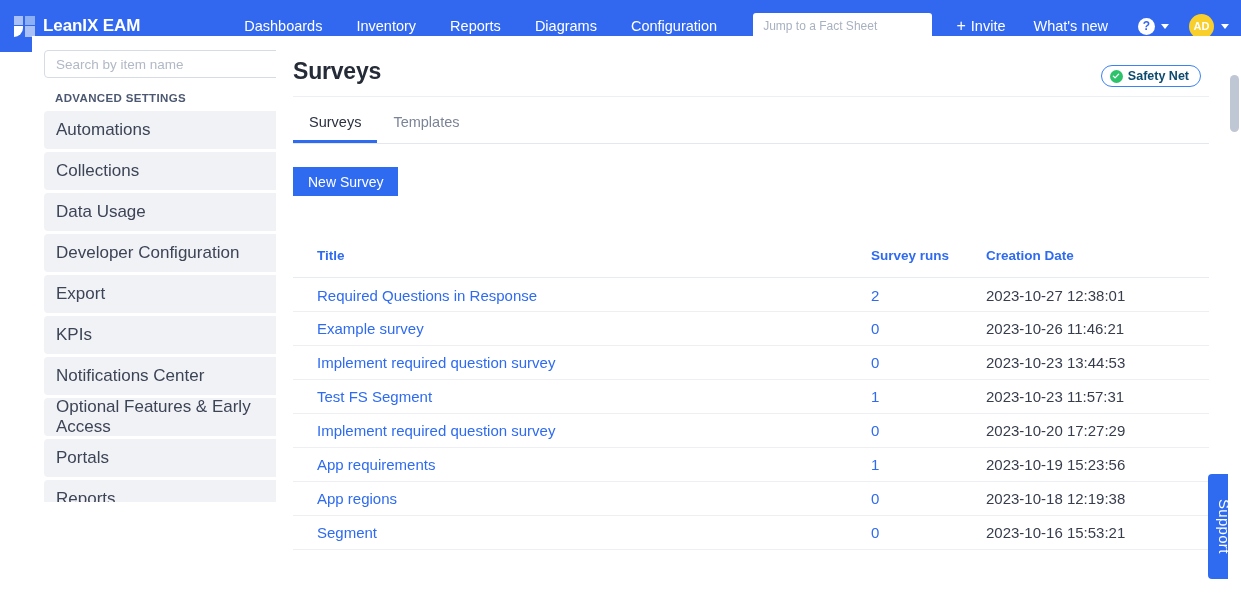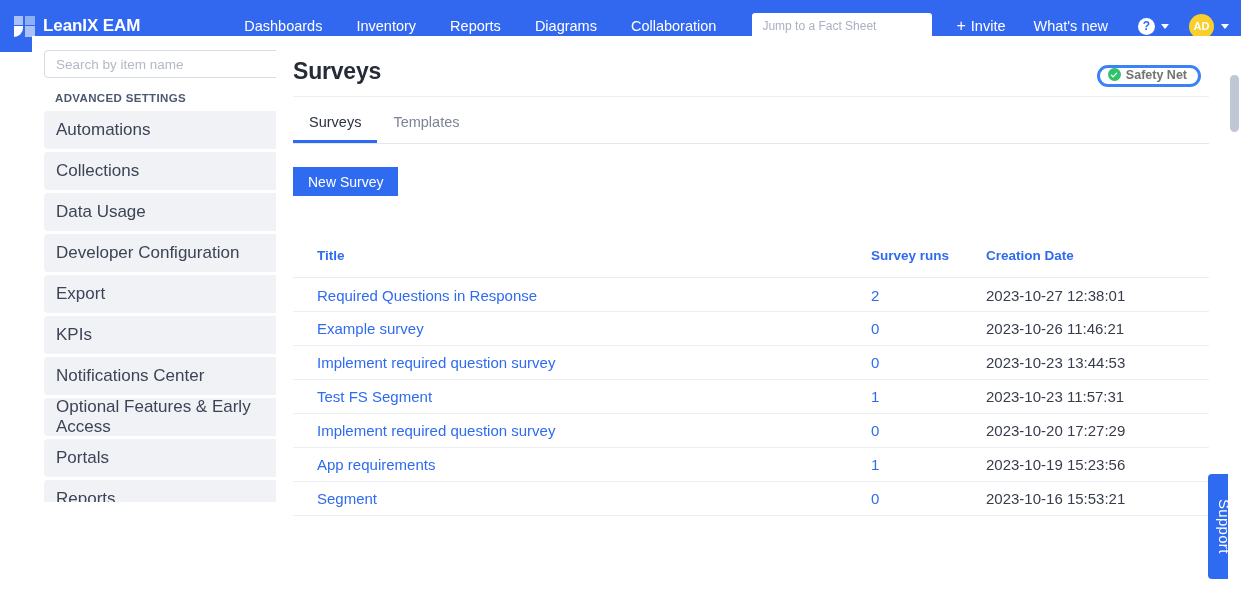--- a/index.html
+++ b/index.html
@@ -132,23 +132,23 @@
     overflow:hidden;
   }
   .page-title {
     position:absolute; left:17px; top:22px;
     font-size:23px; font-weight:700; color:#252b37;
     letter-spacing:-0.2px;
   }
   .safety-net {
     position:absolute; right:33px; top:29px;
     height:22px; padding: 0 11px 0 8px;
-    border:3px solid #3b82f6; border-radius:11px;
-    display:flex; gap:5px;
-    font-size:12.5px; font-weight:700; color:#737373;
+    border:1px solid #3b82f6; border-radius:11px;
+    display:flex; align-items:center; gap:5px;
+    font-size:12.5px; font-weight:700; color:#0c4a6e;
     background:#fff; cursor:pointer;
   }
   .check-circle {
     width:13px;height:13px;border-radius:50%;
     background:#2ec36b; display:flex;align-items:center;justify-content:center;
   }
   .check-circle svg { display:block; }
   .title-rule {
     position:absolute; left:17px; top:60px; width:916px; height:1px;
     background:#eceff3;
@@ -233,21 +233,21 @@
         <i class="lm4"></i>
     </span>
     <span class="logo-text">LeanIX EAM</span>
   </div>
 
   <div class="nav-links">
     <a class="nav-link">Dashboards</a>
     <a class="nav-link">Inventory</a>
     <a class="nav-link">Reports</a>
     <a class="nav-link">Diagrams</a>
-    <a class="nav-link">Collaboration</a>
+    <a class="nav-link">Configuration</a>
   </div>
 
   <input class="nav-search" type="text" placeholder="Jump to a Fact Sheet" style="">
 
   <div class="nav-right">
     <div class="nav-invite">
       <span class="plus-glyph">+</span>
       <span>Invite</span>
     </div>
     <div class="nav-whatsnew">What's new</div>
@@ -360,20 +360,25 @@
           <td class="c-title"><span class="link">Implement required question survey</span></td>
           <td><span class="link">0</span></td>
           <td class="date-cell">2023-10-20 17:27:29</td>
         </tr>
         <tr>
           <td class="c-title"><span class="link">App requirements</span></td>
           <td><span class="link">1</span></td>
           <td class="date-cell">2023-10-19 15:23:56</td>
         </tr>
         <tr>
+          <td class="c-title"><span class="link">App regions</span></td>
+          <td><span class="link">0</span></td>
+          <td class="date-cell">2023-10-18 12:19:38</td>
+        </tr>
+        <tr>
           <td class="c-title"><span class="link">Segment</span></td>
           <td><span class="link">0</span></td>
           <td class="date-cell">2023-10-16 15:53:21</td>
         </tr>
       </tbody>
     </table>
   </div>
 </div>
 
 <div class="support-tab">

